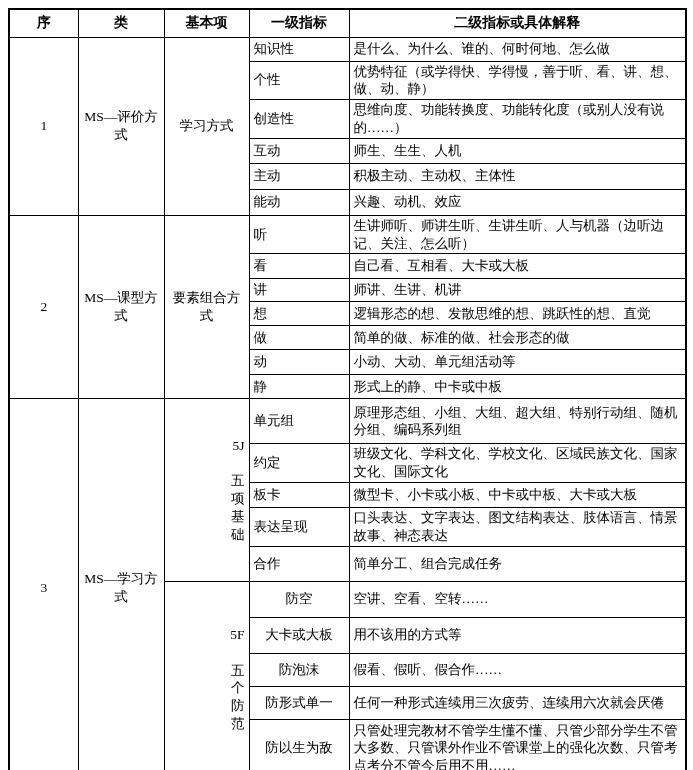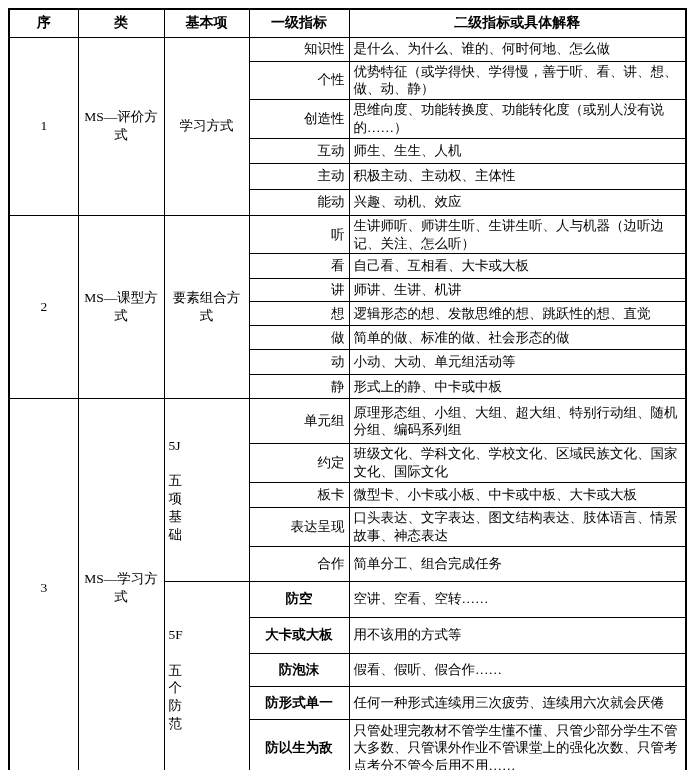--- a/index.html
+++ b/index.html
@@ -3,25 +3,25 @@
 <meta charset="utf-8">
 <style>
   html,body{margin:0;padding:0;background:#ffffff;color:#000;}
   body{font-family:"Liberation Serif","DejaVu Serif",serif;}
   .page{width:693px;height:770px;box-sizing:border-box;padding:8px;background:#fff;overflow:hidden;}
   table.grid{border-collapse:collapse;table-layout:fixed;width:677px;border:2px solid #000;}
   .grid td,.grid th{border:1px solid #000;font-size:13.5px;line-height:1.32;padding:1px 4px;vertical-align:middle;overflow:hidden;}
   .grid th{font-weight:bold;text-align:center;font-size:14px;}
   .c{text-align:center;}
   .cat{text-align:center;line-height:1.55;}
-  .ind{text-align:right;padding-left:7px;}
-  .ind-c{text-align:center;font-weight:bold;}
+  .ind{text-align:left;padding-left:7px;}
+  .ind-c{text-align:center;}
   .det{text-align:left;padding:1px 7px;}
   .det-l{text-align:left;}
-  .vert{white-space:pre-line;text-align:left;line-height:1.7;}
+  .vert{white-space:pre-line;text-align:right;line-height:1.7;}
 </style>
 </head>
 <body>
 
 <div class="page">
   <table class="grid">
     <colgroup>
       <col style="width:69px">
         <col style="width:86px">
         <col style="width:85px">

